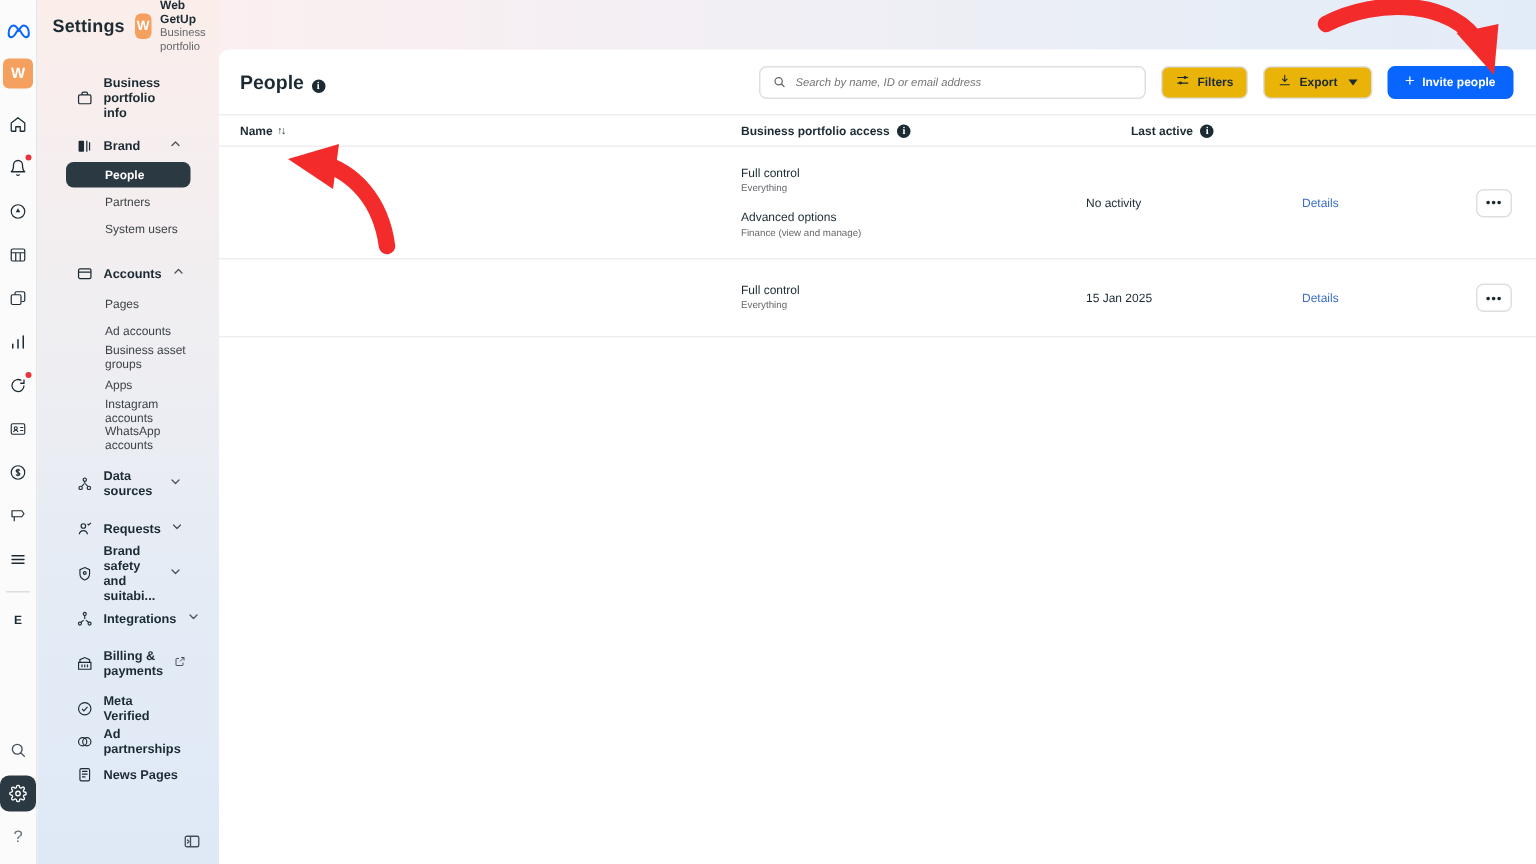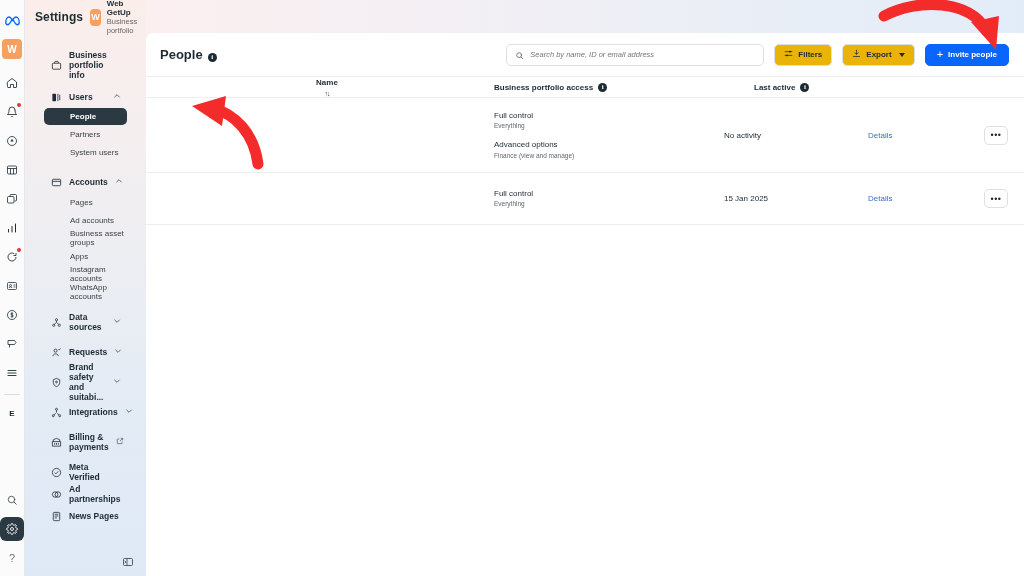--- a/index.html
+++ b/index.html
@@ -149,21 +149,21 @@
     padding: 0 11px;
   }
   .caret { width: 0; height: 0; border-left: 3px solid transparent; border-right: 3px solid transparent; border-top: 4px solid #1c2b33; margin-left: 2px; }
 
   
   .thead {
     height: 21px; display: flex; align-items: center;
     border-bottom: 1px solid #eceff2;
     font-size: 8px; font-weight: bold; color: #1c2b33;
   }
-  .col-name { width: 348px; padding-left: 14px; display: flex; align-items: center; gap: 3px; flex-direction: column; }
+  .col-name { width: 348px; padding-left: 14px; display: flex; align-items: center; gap: 3px; }
   .col-access { width: 260px; display: flex; align-items: center; }
   .col-active { width: 160px; display: flex; align-items: center; }
   .col-details { width: 110px; }
   .col-menu { flex: 1; }
   .sort-ico { font-size: 7px; color: #1c2b33; letter-spacing: -1px; }
   .trow {
     display: flex; align-items: center;
     border-bottom: 1px solid #eceff2;
     font-size: 8px; color: #1c2b33;
   }
@@ -315,21 +315,21 @@
       <div class="sb-gap"></div>
 
       <div class="sb-group">
         <div class="sb-row">
           <span class="sb-ico">
             <svg width="11" height="11" viewBox="0 0 24 24" fill="none" stroke="currentColor" stroke-width="1.8">
                 <rect x="3" y="4" width="8" height="16" rx="1.5" fill="currentColor" stroke="none"></rect>
                 <path d="M15 4v16M19 6v12"></path>
               </svg>
           </span>
-          <span>Users</span>
+          <span>Brand</span>
           <span class="chev">
             <svg width="8" height="8" viewBox="0 0 24 24" fill="none" stroke="currentColor" stroke-width="2.6" stroke-linecap="round" stroke-linejoin="round">
                 <path d="M5 15l7-7 7 7"></path>
               </svg>
           </span>
         </div>
         <div class="sb-sub active">People</div>
         <div class="sb-sub">Partners</div>
         <div class="sb-sub">System users</div>
       </div>

